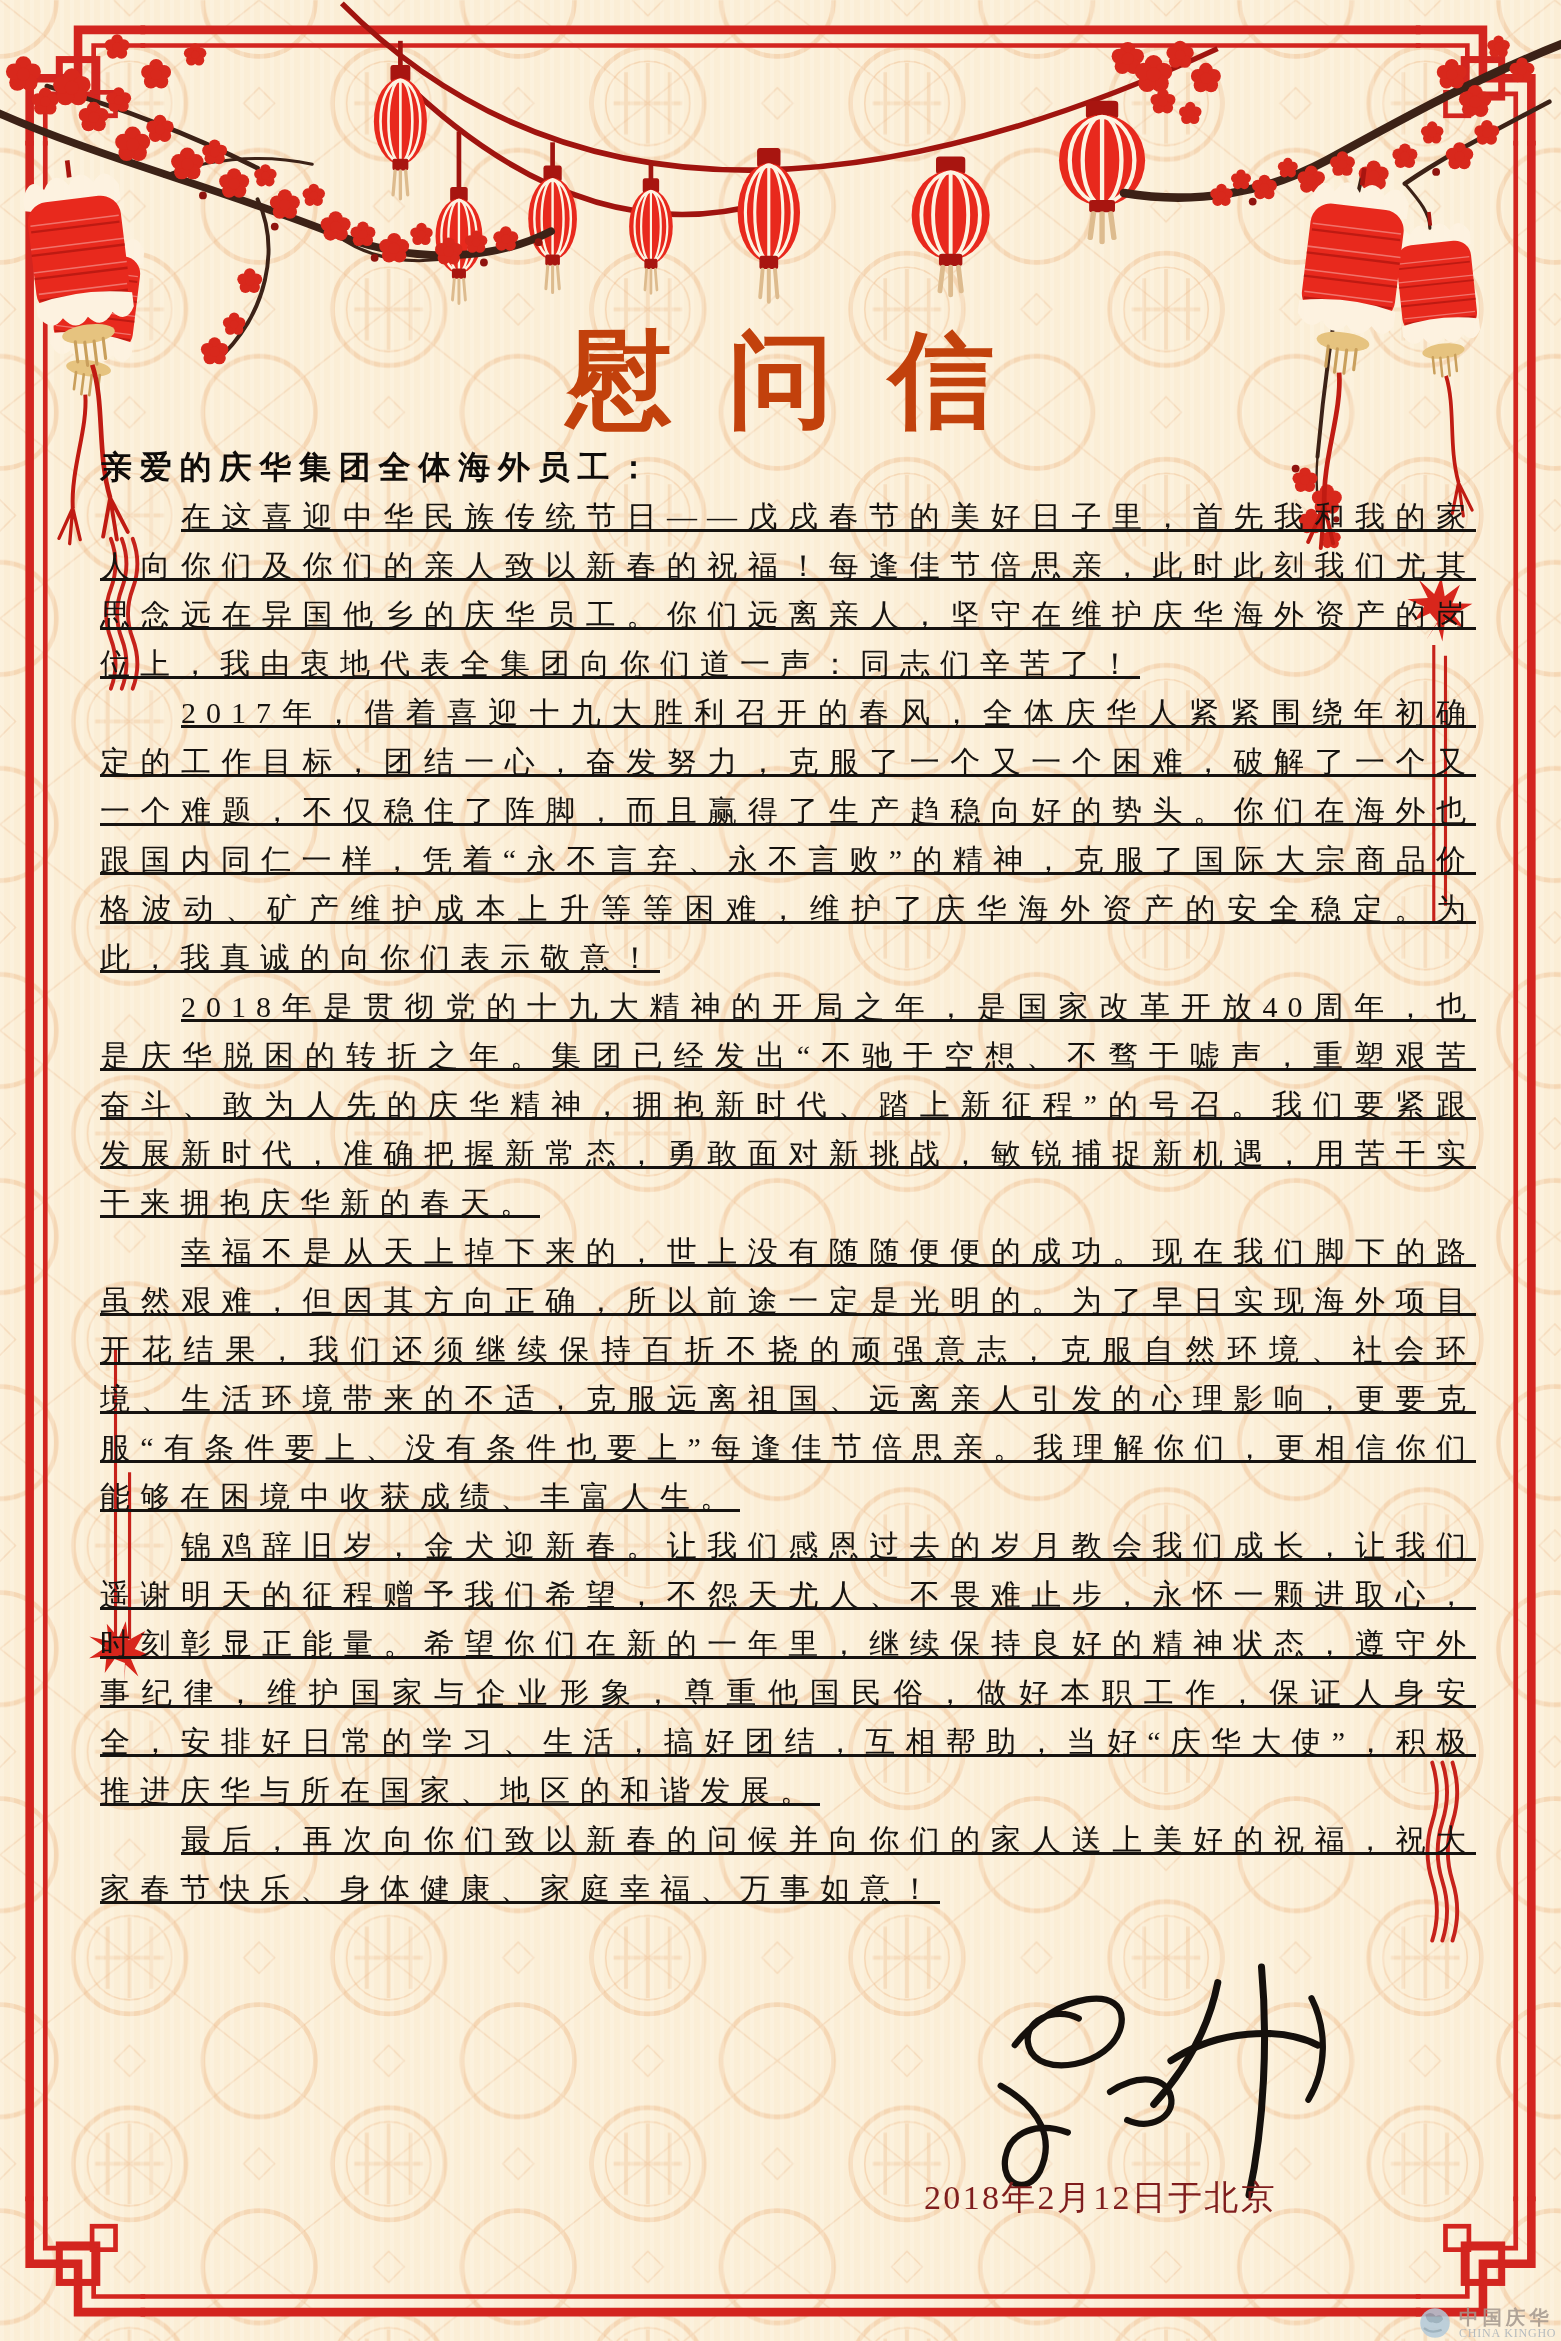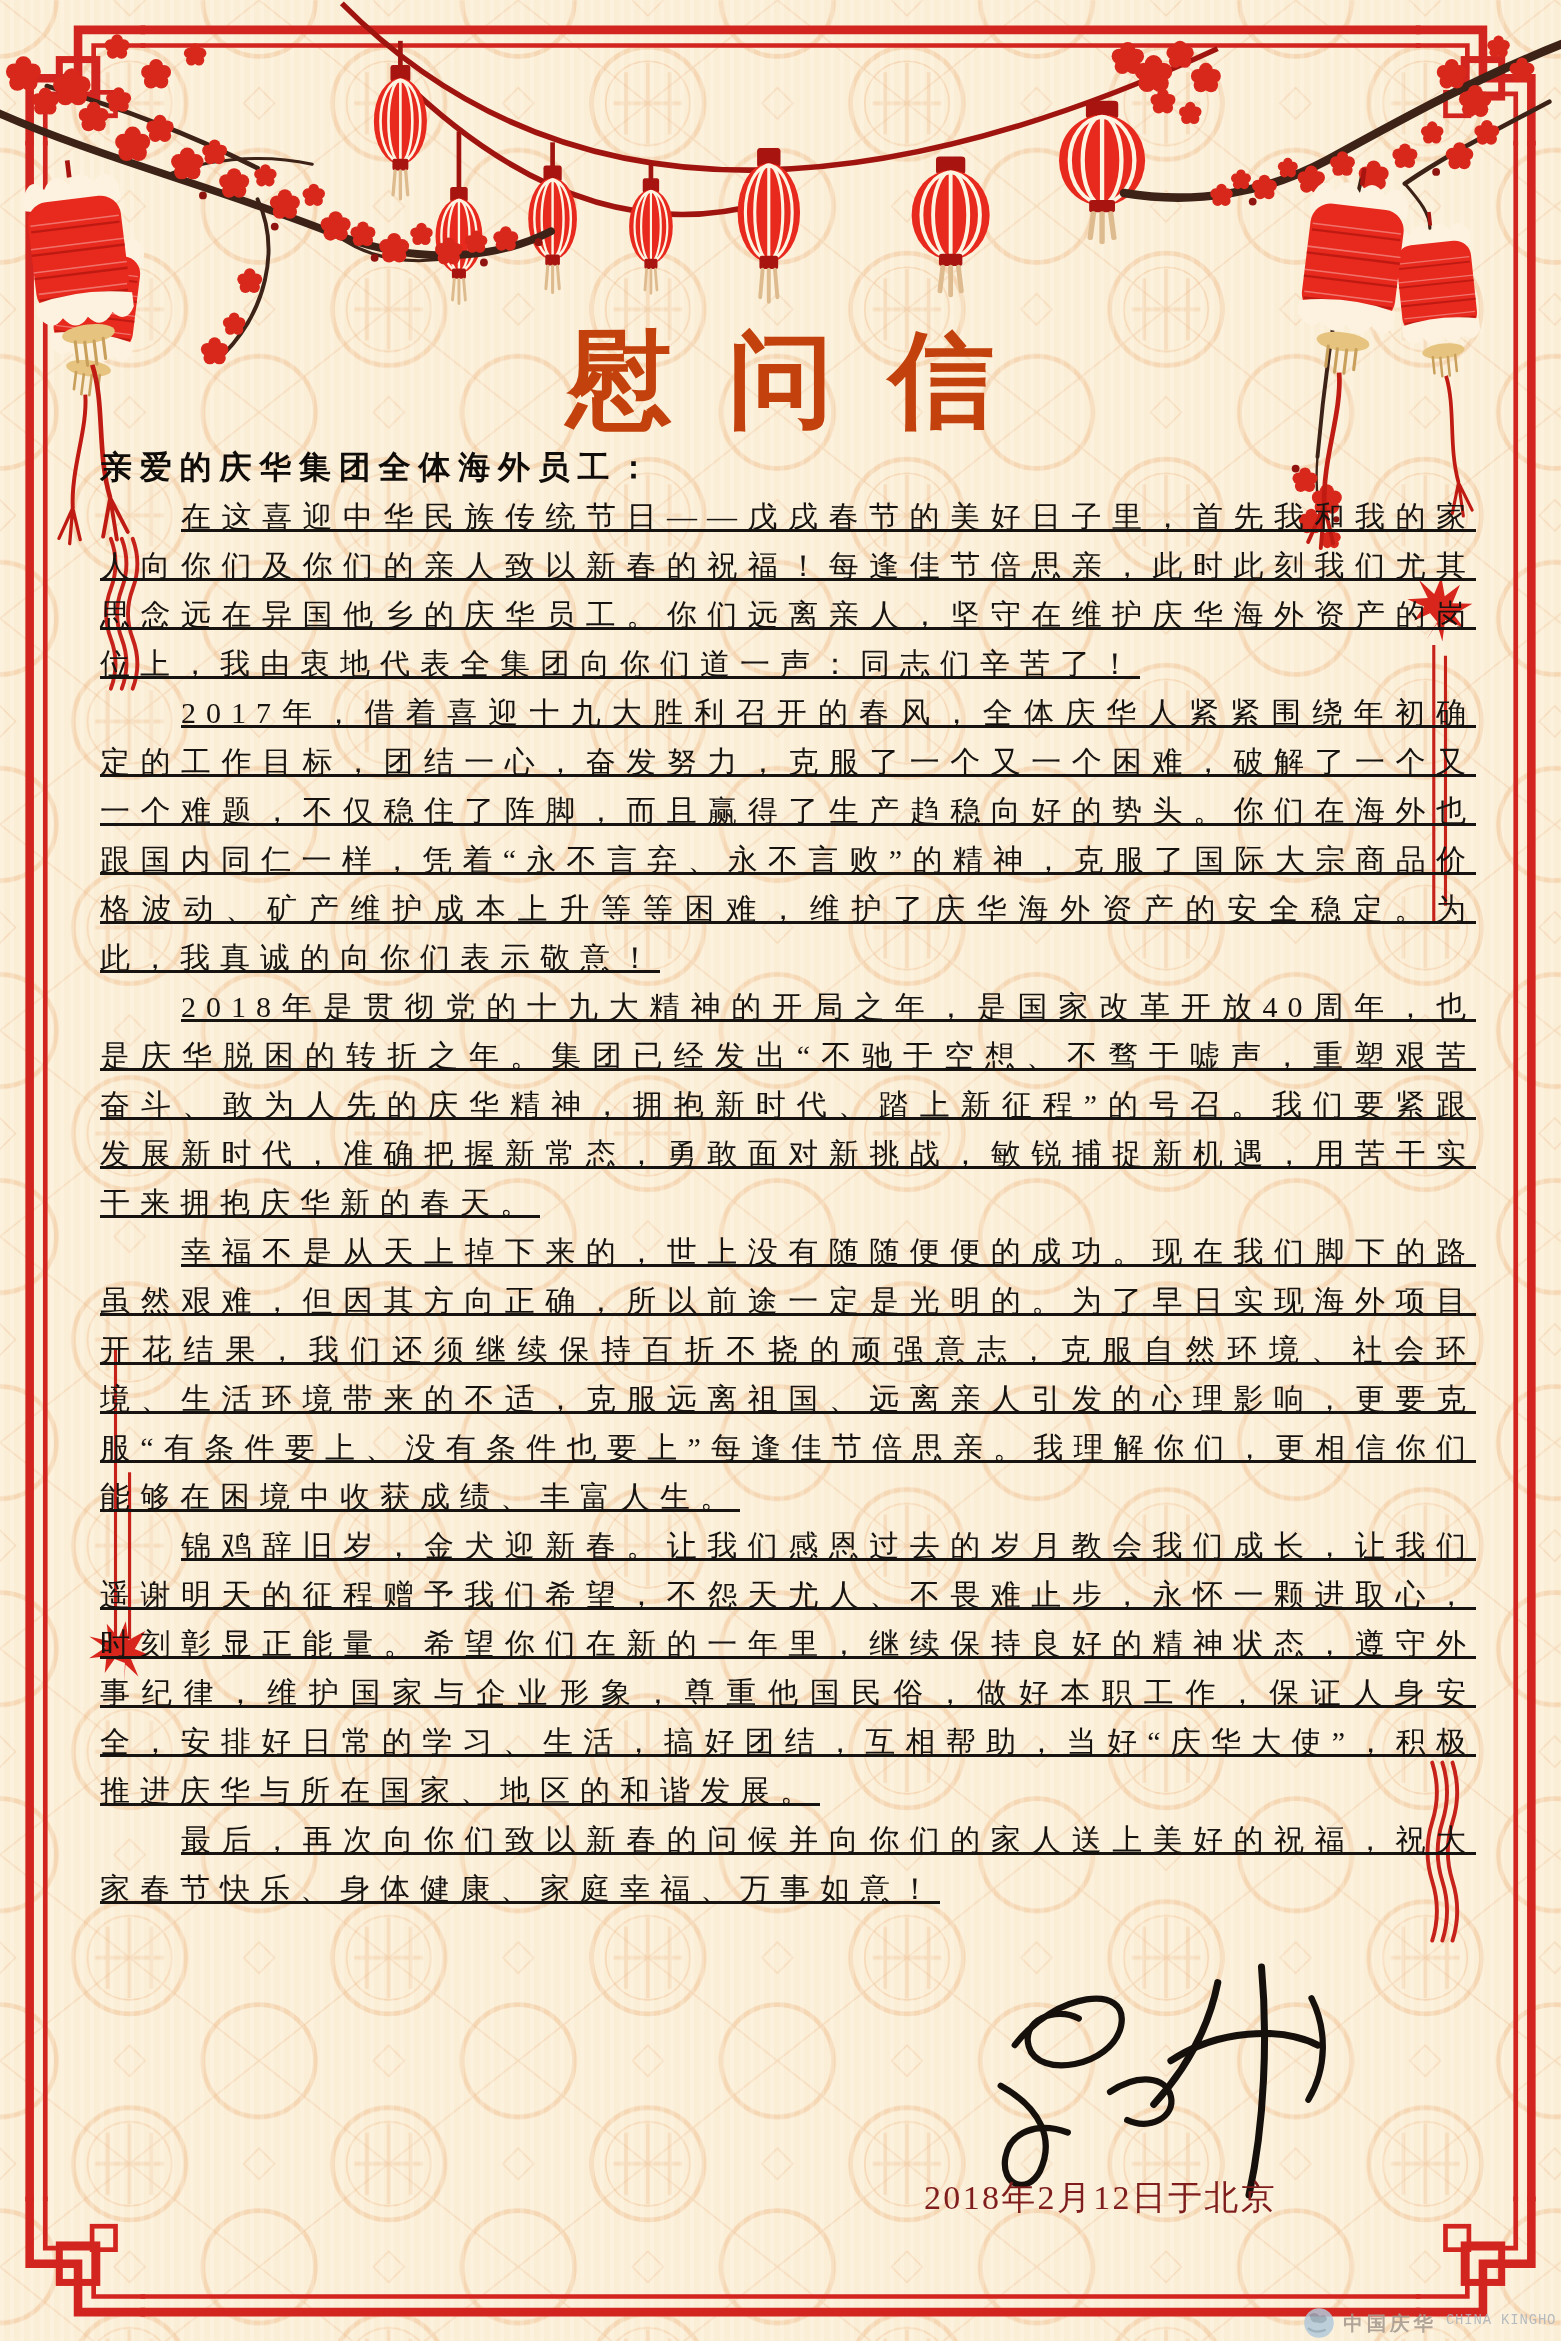--- a/index.html
+++ b/index.html
@@ -15,24 +15,24 @@
         font-family:"Liberation Serif","DejaVu Serif",serif;}
   .body-text{position:absolute;left:100px;top:443px;width:1376px;z-index:3;
         font-size:30px;line-height:49px;letter-spacing:10px;color:#161310;
         text-align:justify;}
   .salutation{font-weight:700;font-size:32px;letter-spacing:7.8px;color:#0f0c0a;}
   .body-text p{margin:0;text-indent:81px;text-decoration:underline;}
   .sig{position:absolute;left:882px;top:1920px;z-index:3;}
   .date-line{position:absolute;left:913px;top:2175px;width:375px;z-index:3;text-align:center;
         font-size:34px;letter-spacing:2.3px;color:#7f1d1d;}
   .watermark{position:absolute;right:4.7px;bottom:1.6px;z-index:4;display:flex;align-items:center;gap:7px;opacity:.85;}
-  .wm-text{display:flex;flex-direction:row;line-height:1.05;gap:9px;}
+  .wm-text{display:flex;flex-direction:column;line-height:1.05;}
   .wm-cn{font-family:"Liberation Sans","DejaVu Sans",sans-serif;font-weight:700;font-size:19.5px;
         letter-spacing:3.9px;color:#a4988e;}
-  .wm-en{font-family:Liberation Mono, monospace;font-size:14px;letter-spacing:0.8px;color:#a9b2ba;}
+  .wm-en{font-family:Liberation Serif, serif;font-size:12px;letter-spacing:0.8px;color:#a9b2ba;}
 </style>
 </head>
 <body>
 
 <div class="page">
 
   <svg class="bg" width="1561" height="2342" xmlns="http://www.w3.org/2000/svg" viewBox="0 0 2000 3000">
     <defs>
       <pattern id="motif" width="332" height="264" patternUnits="userSpaceOnUse">
         <g stroke="#eec39b" fill="none" opacity="0.45" stroke-width="2">

